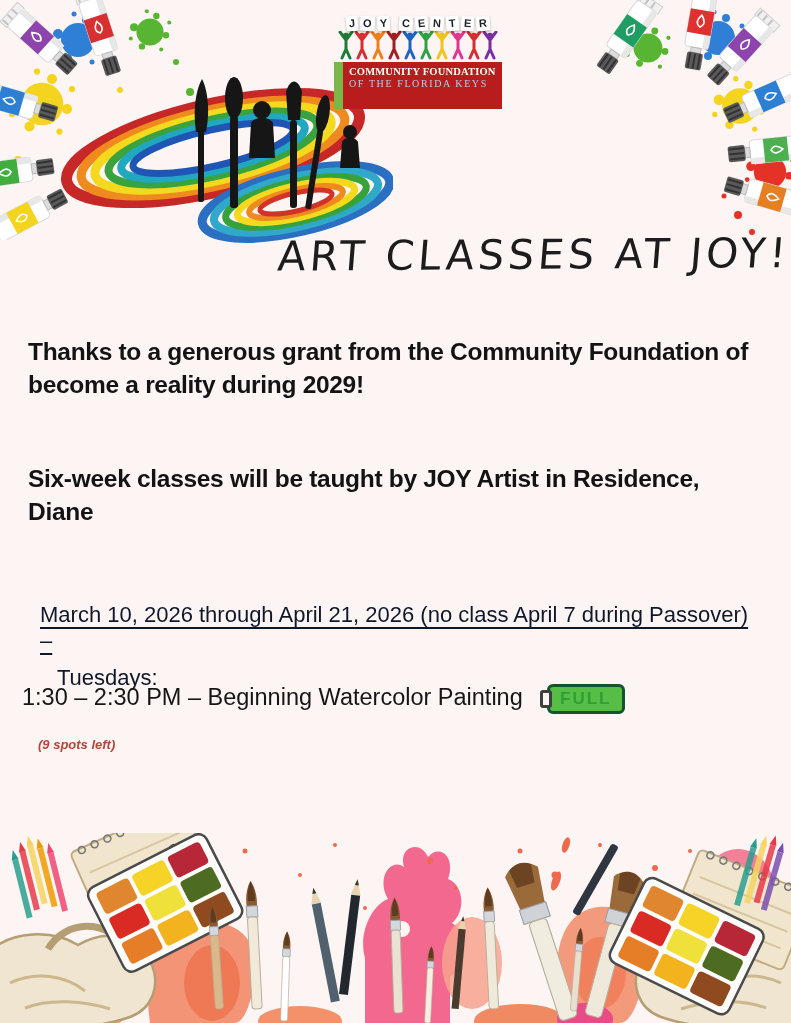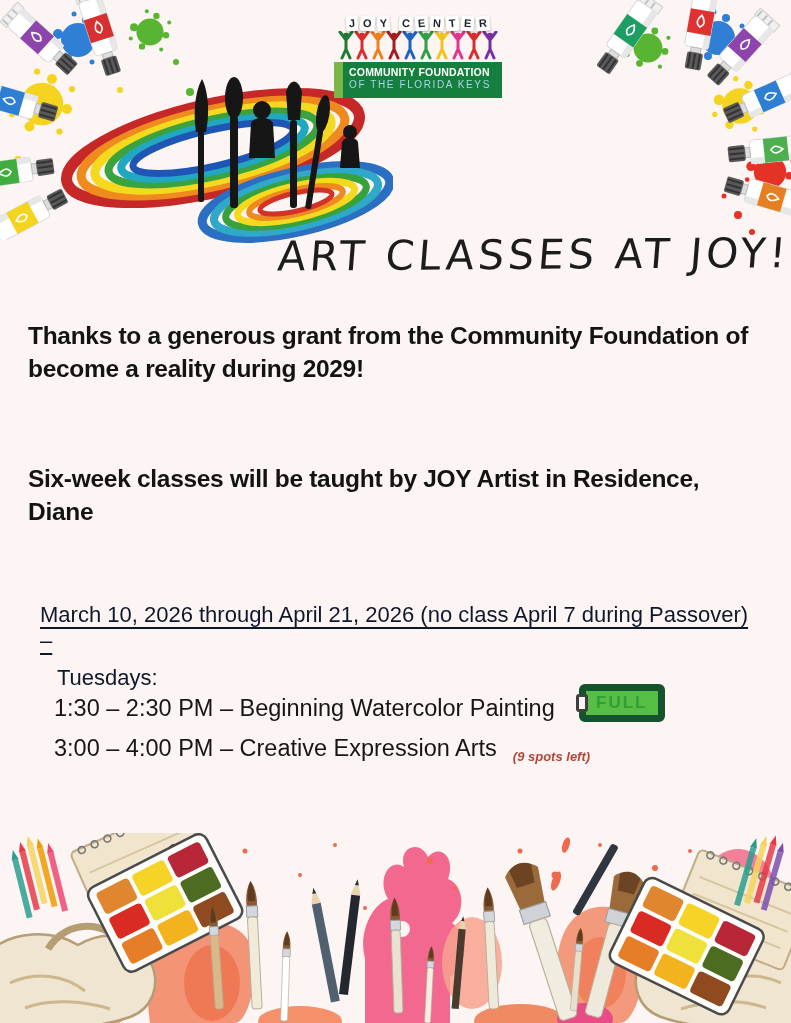--- a/index.html
+++ b/index.html
@@ -23,51 +23,51 @@
   .letter-card{
     background:#fff;box-shadow:0 1px 2px rgba(0,0,0,.35);
     font-size:11px;font-weight:bold;color:#20242c;
     padding:1px 3px;line-height:13px;display:inline-block;
   }
   .letter-row .letter-card:nth-child(odd){transform:rotate(-5deg);}
   .letter-row .letter-card:nth-child(even){transform:rotate(4deg);}
   .letter-card.gap-after{margin-right:7px;}
   .banner{display:flex;margin-top:1px;text-align:left;}
   .banner-accent{width:9px;background:#7ab648;}
-  .banner-main{flex:1;background:#15803d;padding:4px 5px 8px 6px;}
+  .banner-main{flex:1;background:#b91c1c;padding:4px 5px 20px 6px;font-family:Liberation Serif, serif;}
   .banner-line1{color:#ffffff;font-weight:bold;font-size:10.5px;letter-spacing:.2px;white-space:nowrap;}
   .banner-line2{color:#a9d3ef;font-size:10px;letter-spacing:1.6px;margin-top:1px;white-space:nowrap;}
 
   
   .swirl{top:70px;left:48px;}
 
   
   .page-title{
     top:231px;left:278px;width:460px;
     font-family:"DejaVu Sans",sans-serif;
     font-size:41px;letter-spacing:4px;color:#1c1c1c;
     transform:skewX(-5deg) rotate(-.4deg);white-space:nowrap;
   }
 
   
   .intro-p{left:28px;width:740px;font-weight:bold;font-size:24.5px;line-height:32.5px;letter-spacing:-.3px;color:#131313;}
-  .intro-p1{top:320px;}
+  .intro-p1{top:336px;}
   .intro-p2{top:463px;}
 
   
   .schedule-heading{left:40px;top:602px;font-size:22px;color:#0f172a;width:720px;}
   .heading-underline{text-decoration:underline;text-decoration-thickness:2px;text-underline-offset:5px;}
   .heading-line2{margin-top:11px;margin-left:17px;}
-  .class-row{left:54px;display:flex;align-items:flex-end;font-size:23.5px;color:#161616;white-space:nowrap;}
+  .class-row{left:22px;display:flex;align-items:flex-start;font-size:23.5px;color:#161616;white-space:nowrap;}
   .class-row1{top:684px;}
   .class-row2{top:735px;}
   .full-badge{
     position:relative;margin-left:24px;
     width:72px;height:24px;background:#56bd45;
-    border:7px solid #14532d;border-radius:6px;
+    border:3px solid #14532d;border-radius:6px;
     display:flex;align-items:center;justify-content:center;
     font-size:17px;font-weight:bold;letter-spacing:2px;color:#2f9e35;
   }
   .full-badge::before{
     content:"";position:absolute;left:-10px;top:50%;transform:translateY(-50%);
     width:6px;height:12px;background:#fdf5f4;border:3px solid #3f3f3f;border-radius:3px;
   }
   .spots-note{margin-left:16px;font-size:13px;font-weight:bold;font-style:italic;color:#b5463d;position:relative;top:2px;}
 </style>
 </head>
@@ -251,21 +251,20 @@
   <div class="heading-underline">March 10, 2026 through April 21, 2026 (no class April 7 during Passover) –</div>
   <div class="heading-line2">Tuesdays:</div>
 </div>
 
 <div class="abs class-row class-row1">
   <span>1:30 – 2:30 PM – Beginning Watercolor Painting</span>
   <span class="full-badge">FULL</span>
 </div>
 
 <div class="abs class-row class-row2">
-  <span>3:00 – 4:00 PM – Creative Expression Arts</span>
   <span class="spots-note">(9 spots left)</span>
 </div>
 
 <svg class="abs bottom-border" width="791" height="190" viewBox="0 0 791 190">
   <defs>
     <g id="rbrush">
       <path d="M0,-48 C5,-40 6,-30 5,-22 L-5,-22 C-6,-30 -5,-40 0,-48 Z" fill="#8a5a33"></path>
       <path d="M0,-48 C3,-42 4,-34 3.5,-28 L-3.5,-28 C-4,-34 -3,-42 0,-48 Z" fill="#5f3c1f"></path>
       <rect x="-5.5" y="-23" width="11" height="11" fill="#d4d8dd" stroke="#9aa0a8" stroke-width="1"></rect>
       <rect x="-5" y="-12" width="10" height="92" rx="3" fill="currentColor" stroke="#b9ae9a" stroke-width="1"></rect>

